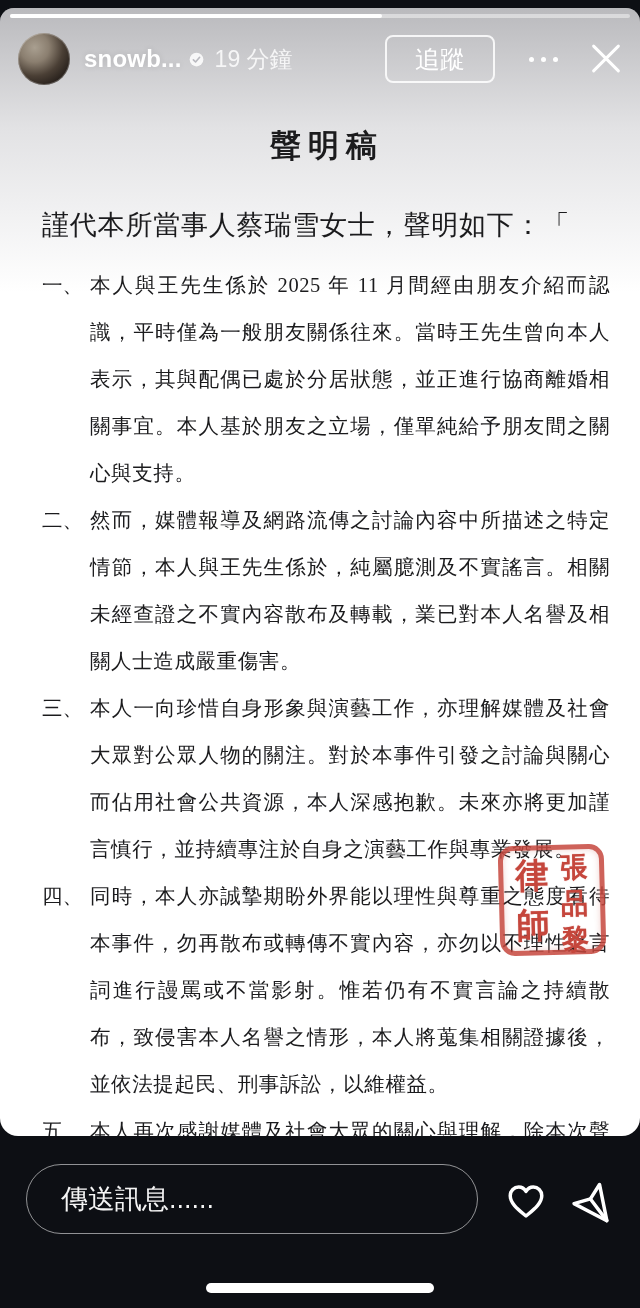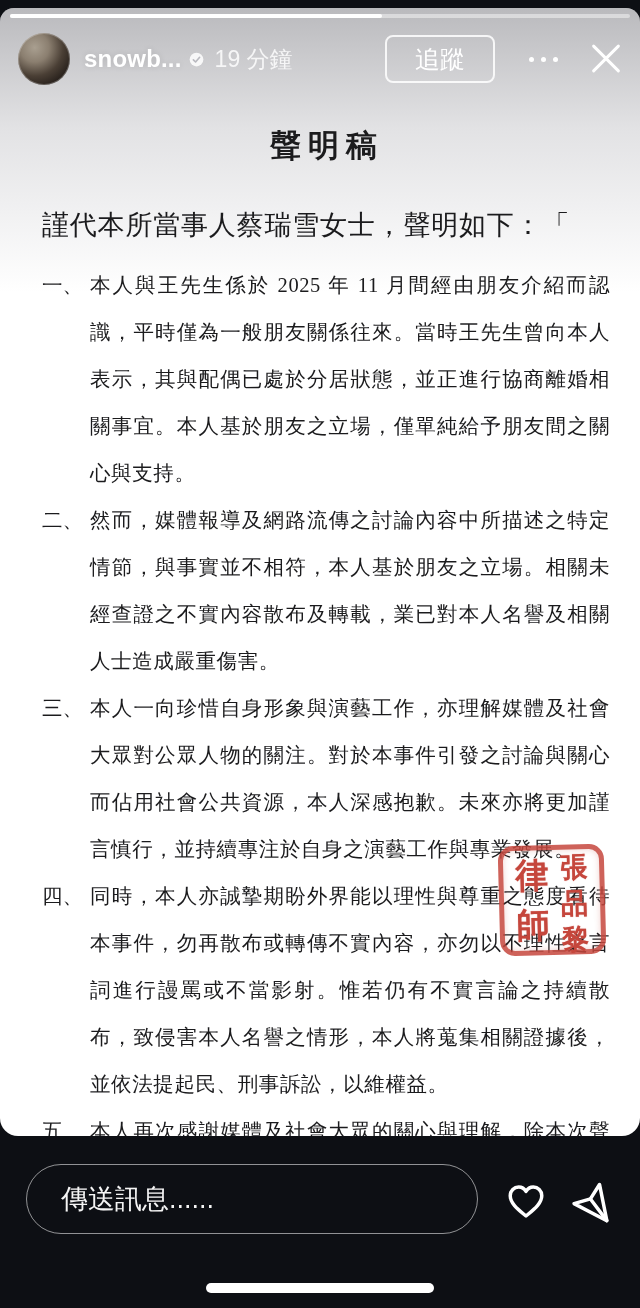--- a/index.html
+++ b/index.html
@@ -80,21 +80,21 @@
     <div class="doc">
       <h1 class="doc-title">聲明稿</h1>
       <p class="doc-intro">謹代本所當事人蔡瑞雪女士，聲明如下：「</p>
 
       <div class="item">
         <span class="num">一、</span>
         <span class="txt">本人與王先生係於 2025 年 11 月間經由朋友介紹而認識，平時僅為一般朋友關係往來。當時王先生曾向本人表示，其與配偶已處於分居狀態，並正進行協商離婚相關事宜。本人基於朋友之立場，僅單純給予朋友間之關心與支持。</span>
       </div>
       <div class="item">
         <span class="num">二、</span>
-        <span class="txt">然而，媒體報導及網路流傳之討論內容中所描述之特定情節，與事實並不相符，本人基於朋友之立場。相關未經查證之不實內容散布及轉載，業已對本人名譽及相關人士造成嚴重傷害。</span>
+        <span class="txt">然而，媒體報導及網路流傳之討論內容中所描述之特定情節，本人與王先生係於，純屬臆測及不實謠言。相關未經查證之不實內容散布及轉載，業已對本人名譽及相關人士造成嚴重傷害。</span>
       </div>
       <div class="item">
         <span class="num">三、</span>
         <span class="txt">本人一向珍惜自身形象與演藝工作，亦理解媒體及社會大眾對公眾人物的關注。對於本事件引發之討論與關心而佔用社會公共資源，本人深感抱歉。未來亦將更加謹言慎行，並持續專注於自身之演藝工作與專業發展。</span>
       </div>
       <div class="item">
         <span class="num">四、</span>
         <span class="txt">同時，本人亦誠摯期盼外界能以理性與尊重之態度看待本事件，勿再散布或轉傳不實內容，亦勿以不理性之言詞進行謾罵或不當影射。惟若仍有不實言論之持續散布，致侵害本人名譽之情形，本人將蒐集相關證據後，並依法提起民、刑事訴訟，以維權益。</span>
       </div>
       <div class="item">

